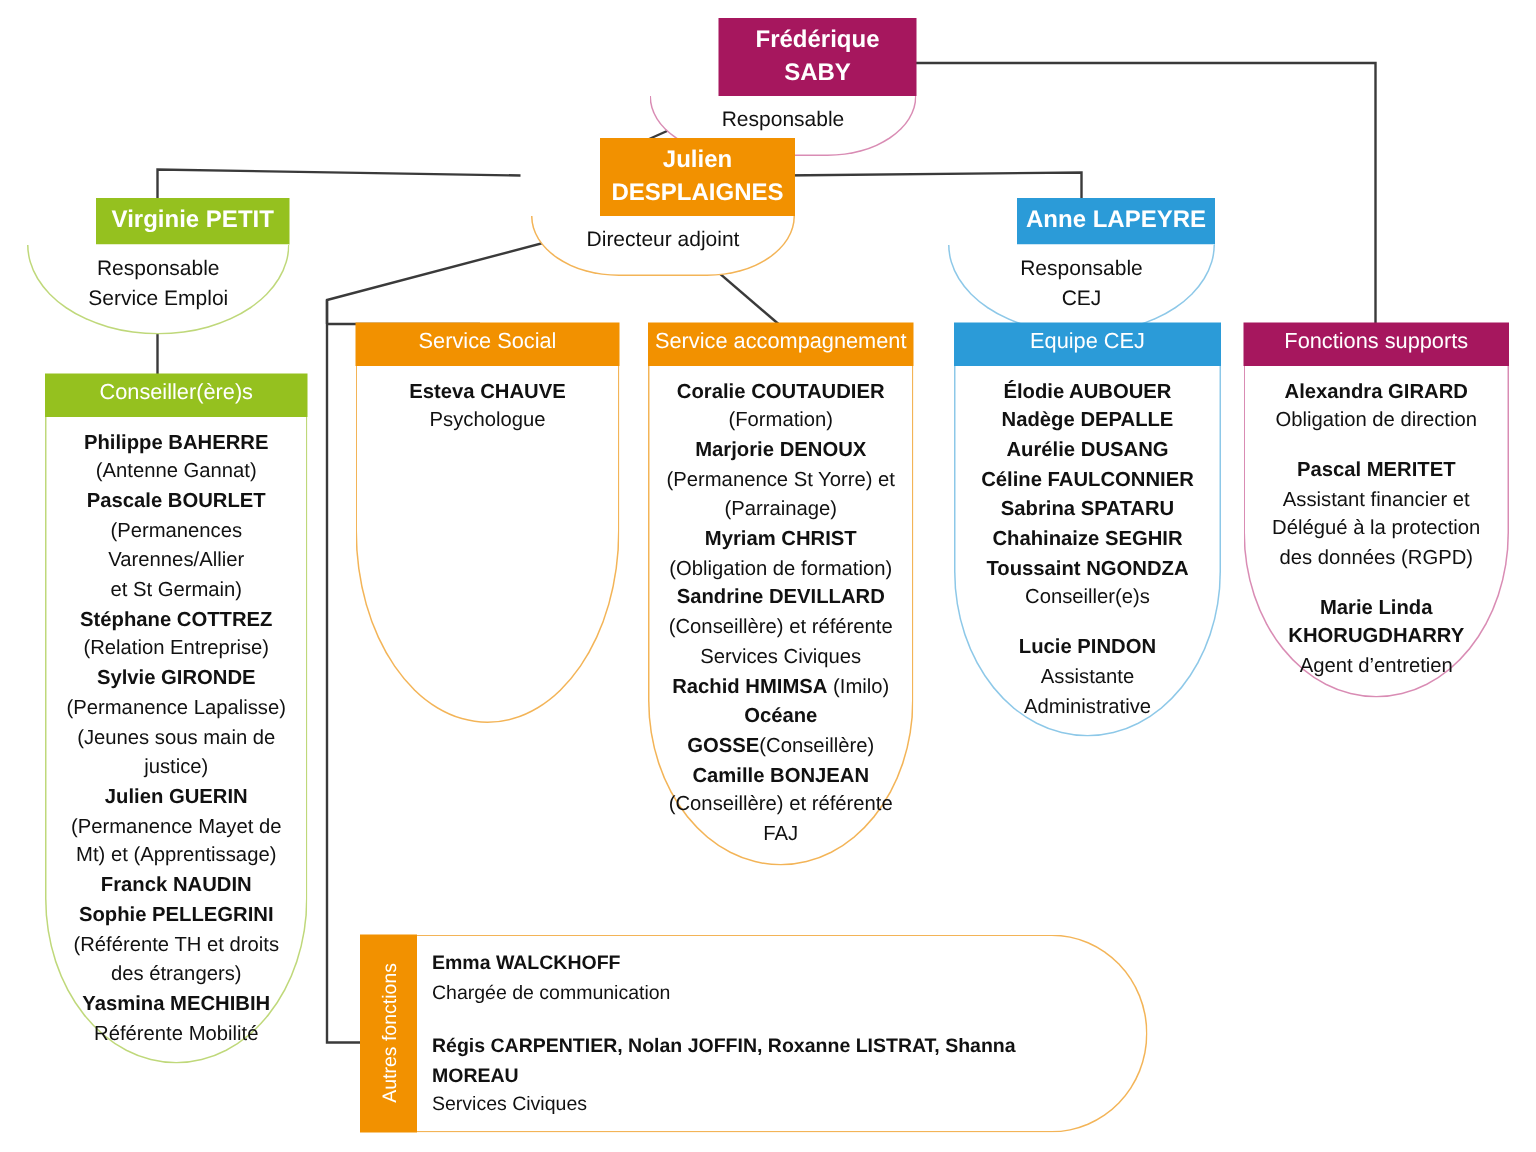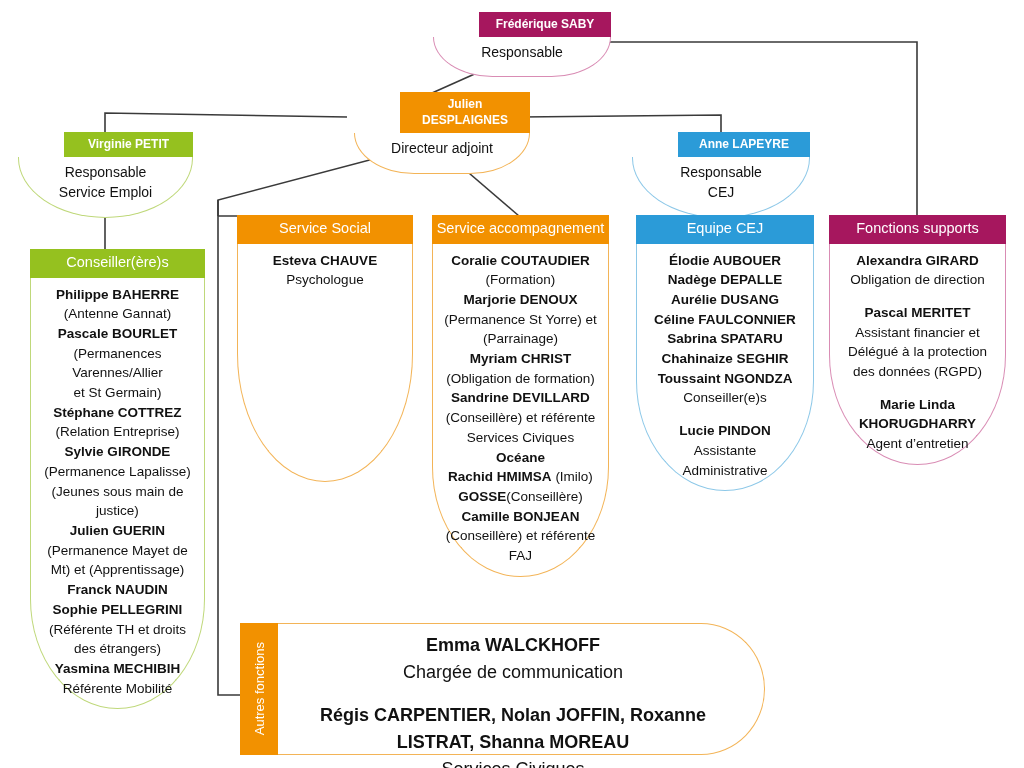--- a/index.html
+++ b/index.html
@@ -26,21 +26,21 @@
     border:1px solid #cccccc;border-top:none;
     box-sizing:border-box;
     text-align:center;
     font-size:14px;line-height:1.45;
     padding:4px 6px 6px;
     border-bottom-left-radius:50% 60px;
     border-bottom-right-radius:50% 60px;
   }
 
   
-  .leader .hdr{font-size:12px;margin-left:46px;}
+  .leader .hdr{font-size:16px;margin-left:46px;}
   .leader .bdy{padding-top:5px;padding-bottom:14px;}
 
   
   .col .hdr{font-weight:normal;font-size:14.5px;}
   .col .bdy{
     font-size:13.5px;line-height:1.46;
     padding:7px 5px 10px;
     border-bottom-left-radius:50% 110px;
     border-bottom-right-radius:50% 110px;
   }
@@ -71,21 +71,21 @@
   }
   #other .tab span{
     writing-mode:vertical-rl;transform:rotate(180deg);white-space:nowrap;
   }
   #other .panel{
     flex:1 1 auto;background:#ffffff;
     border:1px solid #F3B457;border-left:none;
     border-top-right-radius:64px 66px;
     border-bottom-right-radius:64px 66px;
     box-sizing:border-box;
-    text-align:center;font-size:18px;line-height:1.5;
+    text-align:left;font-size:13px;line-height:1.5;
     padding:8px 26px 8px 10px;
   }
   #other .panel .nm{font-weight:bold;}
   #other .panel .gap{display:block;height:16px;}
 </style>
 </head>
 <body>
 
 <div id="stage">
 
@@ -179,22 +179,22 @@
         <div><span class="nm">Coralie COUTAUDIER</span></div>
         <div class="ro">(Formation)</div>
         <div><span class="nm">Marjorie DENOUX</span></div>
         <div class="ro">(Permanence St Yorre) et</div>
         <div class="ro">(Parrainage)</div>
         <div><span class="nm">Myriam CHRIST</span></div>
         <div class="ro">(Obligation de formation)</div>
         <div><span class="nm">Sandrine DEVILLARD</span></div>
         <div class="ro">(Conseillère) et référente</div>
         <div class="ro">Services Civiques</div>
+        <div><span class="nm">Rachid HMIMSA</span><span class="ro"> (Imilo)</span></div>
         <div><span class="nm">Océane</span></div>
-        <div><span class="nm">Rachid HMIMSA</span><span class="ro"> (Imilo)</span></div>
         <div><span class="nm">GOSSE</span><span class="ro">(Conseillère)</span></div>
         <div><span class="nm">Camille BONJEAN</span></div>
         <div class="ro">(Conseillère) et référente</div>
         <div class="ro">FAJ</div>
       </div>
   </div>
 
   <div class="node col t-blue" style="left:636px;top:215px;width:178px;">
     <div class="hdr">Equipe CEJ</div>
     <div class="bdy">

